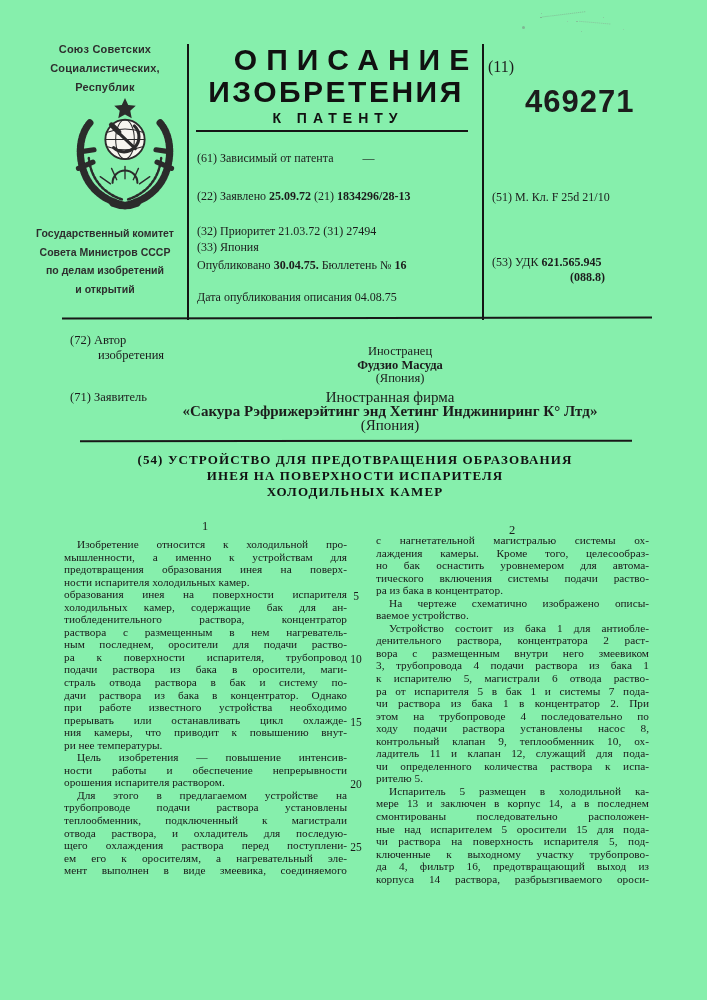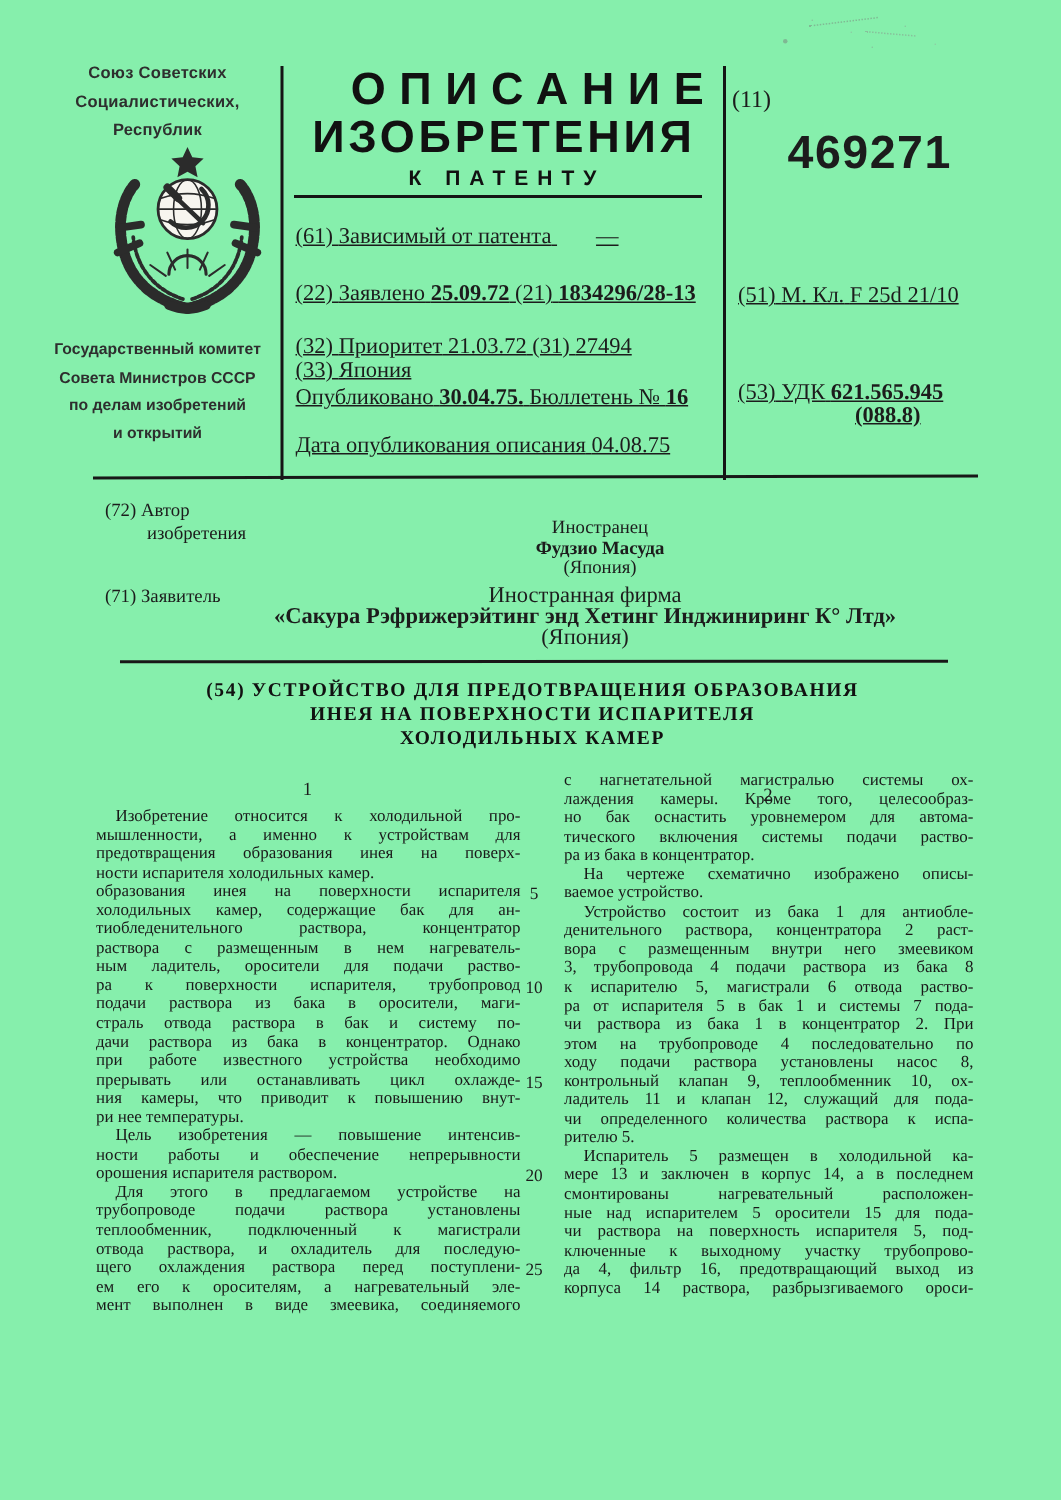--- a/index.html
+++ b/index.html
@@ -33,21 +33,21 @@
   #doc-title .t2{font-size:30px; font-weight:700; letter-spacing:2.5px; line-height:32px; text-indent:2px;}
   #doc-title .t3{font-size:14px; font-weight:700; letter-spacing:6px; margin-top:2px; text-indent:6px;}
 
   
   #pub-number-row{left:488px; top:52px; display:flex; align-items:flex-start; gap:11px;}
   #pub-number-row .code{font-size:16px; padding-top:6px;}
   #pub-number-row .num{font-size:31px; font-weight:700; letter-spacing:1px;
     font-family:"Liberation Sans","DejaVu Sans",sans-serif;margin-top:32px;}
 
   
-  .field{font-size:15px; line-height:15px; white-space:nowrap;text-decoration:underline;}
+  .field{font-size:12px; line-height:15px; white-space:nowrap;}
   #row61{left:197px; top:151px;}
   #row61 .dash{margin-left:26px;}
   #row22{left:197px; top:189px;}
   #row32{left:197px; top:224px;}
   #row33{left:197px; top:240px;}
   #rowpub{left:197px; top:258px;}
   #rowdate{left:197px; top:290px;}
   #row51{left:492px; top:190px;}
   #row53{left:492px; top:255px;}
   #row53b{left:570px; top:270px;}
@@ -63,21 +63,21 @@
 
   
   #patent-title{left:110px; top:452px; width:490px; text-align:center; font-size:13px;
     font-weight:700; letter-spacing:1.1px; line-height:15.8px; color:#111;}
 
   
   #col1-num{left:199px; top:519px; width:12px; text-align:center; font-size:12.5px;}
   #col2-num{left:506px; top:523px; width:12px; text-align:center; font-size:12.5px;}
   .bodycol{font-size:11.3px; line-height:12.55px; color:#191919;}
   #col-left{left:64px; top:538px; width:283px;}
-  #col-right{left:376px; top:514px; width:273px;}
+  #col-right{left:376px; top:534px; width:273px;}
   .bl{text-align:justify; text-align-last:justify; height:12.55px; overflow:visible; white-space:nowrap;}
   .bl.pend{text-align-last:left;}
   .bl.ind{text-indent:13px;}
   #gutter{left:346px; top:538px; width:20px;}
   #gutter div{position:absolute; width:20px; text-align:center; font-size:11.5px;}
 
   
   #smudge{left:512px; top:2px; width:140px; height:36px; opacity:.45;}
   #smudge .s1{position:absolute; left:28px; top:12px; width:46px; height:10px;
     border-top:1.5px dotted #7a7a78; transform:rotate(-7deg);}
@@ -234,21 +234,21 @@
 
   <div class="abs bodycol" id="col-left">
       <div class="bl ind">Изобретение относится к холодильной про-</div>
       <div class="bl">мышленности, а именно к устройствам для</div>
       <div class="bl">предотвращения образования инея на поверх-</div>
       <div class="bl pend">ности испарителя холодильных камер.</div>
       <div class="bl">образования инея на поверхности испарителя</div>
       <div class="bl">холодильных камер, содержащие бак для ан-</div>
       <div class="bl">тиобледенительного раствора, концентратор</div>
       <div class="bl">раствора с размещенным в нем нагреватель-</div>
-      <div class="bl">ным ладитель, оросители для подачи раство-</div>
+      <div class="bl">ным последнем, оросители для подачи раство-</div>
       <div class="bl">ра к поверхности испарителя, трубопровод</div>
       <div class="bl">подачи раствора из бака в оросители, маги-</div>
       <div class="bl">страль отвода раствора в бак и систему по-</div>
       <div class="bl">дачи раствора из бака в концентратор. Однако</div>
       <div class="bl">при работе известного устройства необходимо</div>
       <div class="bl">прерывать или останавливать цикл охлажде-</div>
       <div class="bl">ния камеры, что приводит к повышению внут-</div>
       <div class="bl pend">ри нее температуры.</div>
       <div class="bl ind">Цель изобретения — повышение интенсив-</div>
       <div class="bl">ности работы и обеспечение непрерывности</div>
@@ -265,33 +265,33 @@
       <div class="bl">с нагнетательной магистралью системы ох-</div>
       <div class="bl">лаждения камеры. Кроме того, целесообраз-</div>
       <div class="bl">но бак оснастить уровнемером для автома-</div>
       <div class="bl">тического включения системы подачи раство-</div>
       <div class="bl pend">ра из бака в концентратор.</div>
       <div class="bl ind">На чертеже схематично изображено описы-</div>
       <div class="bl pend">ваемое устройство.</div>
       <div class="bl ind">Устройство состоит из бака 1 для антиобле-</div>
       <div class="bl">денительного раствора, концентратора 2 раст-</div>
       <div class="bl">вора с размещенным внутри него змеевиком</div>
-      <div class="bl">3, трубопровода 4 подачи раствора из бака 8</div>
+      <div class="bl">3, трубопровода 4 подачи раствора из бака 1</div>
       <div class="bl">к испарителю 5, магистрали 6 отвода раство-</div>
       <div class="bl">ра от испарителя 5 в бак 1 и системы 7 пода-</div>
       <div class="bl">чи раствора из бака 1 в концентратор 2. При</div>
       <div class="bl">этом на трубопроводе 4 последовательно по</div>
       <div class="bl">ходу подачи раствора установлены насос 8,</div>
       <div class="bl">контрольный клапан 9, теплообменник 10, ох-</div>
       <div class="bl">ладитель 11 и клапан 12, служащий для пода-</div>
       <div class="bl">чи определенного количества раствора к испа-</div>
       <div class="bl pend">рителю 5.</div>
       <div class="bl ind">Испаритель 5 размещен в холодильной ка-</div>
       <div class="bl">мере 13 и заключен в корпус 14, а в последнем</div>
-      <div class="bl">смонтированы нагревательный расположен-</div>
+      <div class="bl">смонтированы последовательно расположен-</div>
       <div class="bl">ные над испарителем 5 оросители 15 для пода-</div>
       <div class="bl">чи раствора на поверхность испарителя 5, под-</div>
       <div class="bl">ключенные к выходному участку трубопрово-</div>
       <div class="bl">да 4, фильтр 16, предотвращающий выход из</div>
       <div class="bl">корпуса 14 раствора, разбрызгиваемого ороси-</div>
     </div>
   <div class="abs" id="gutter">
       <div style="top: 52.2px;">5</div>
       <div style="top: 114.95px;">10</div>
       <div style="top: 177.7px;">15</div>

